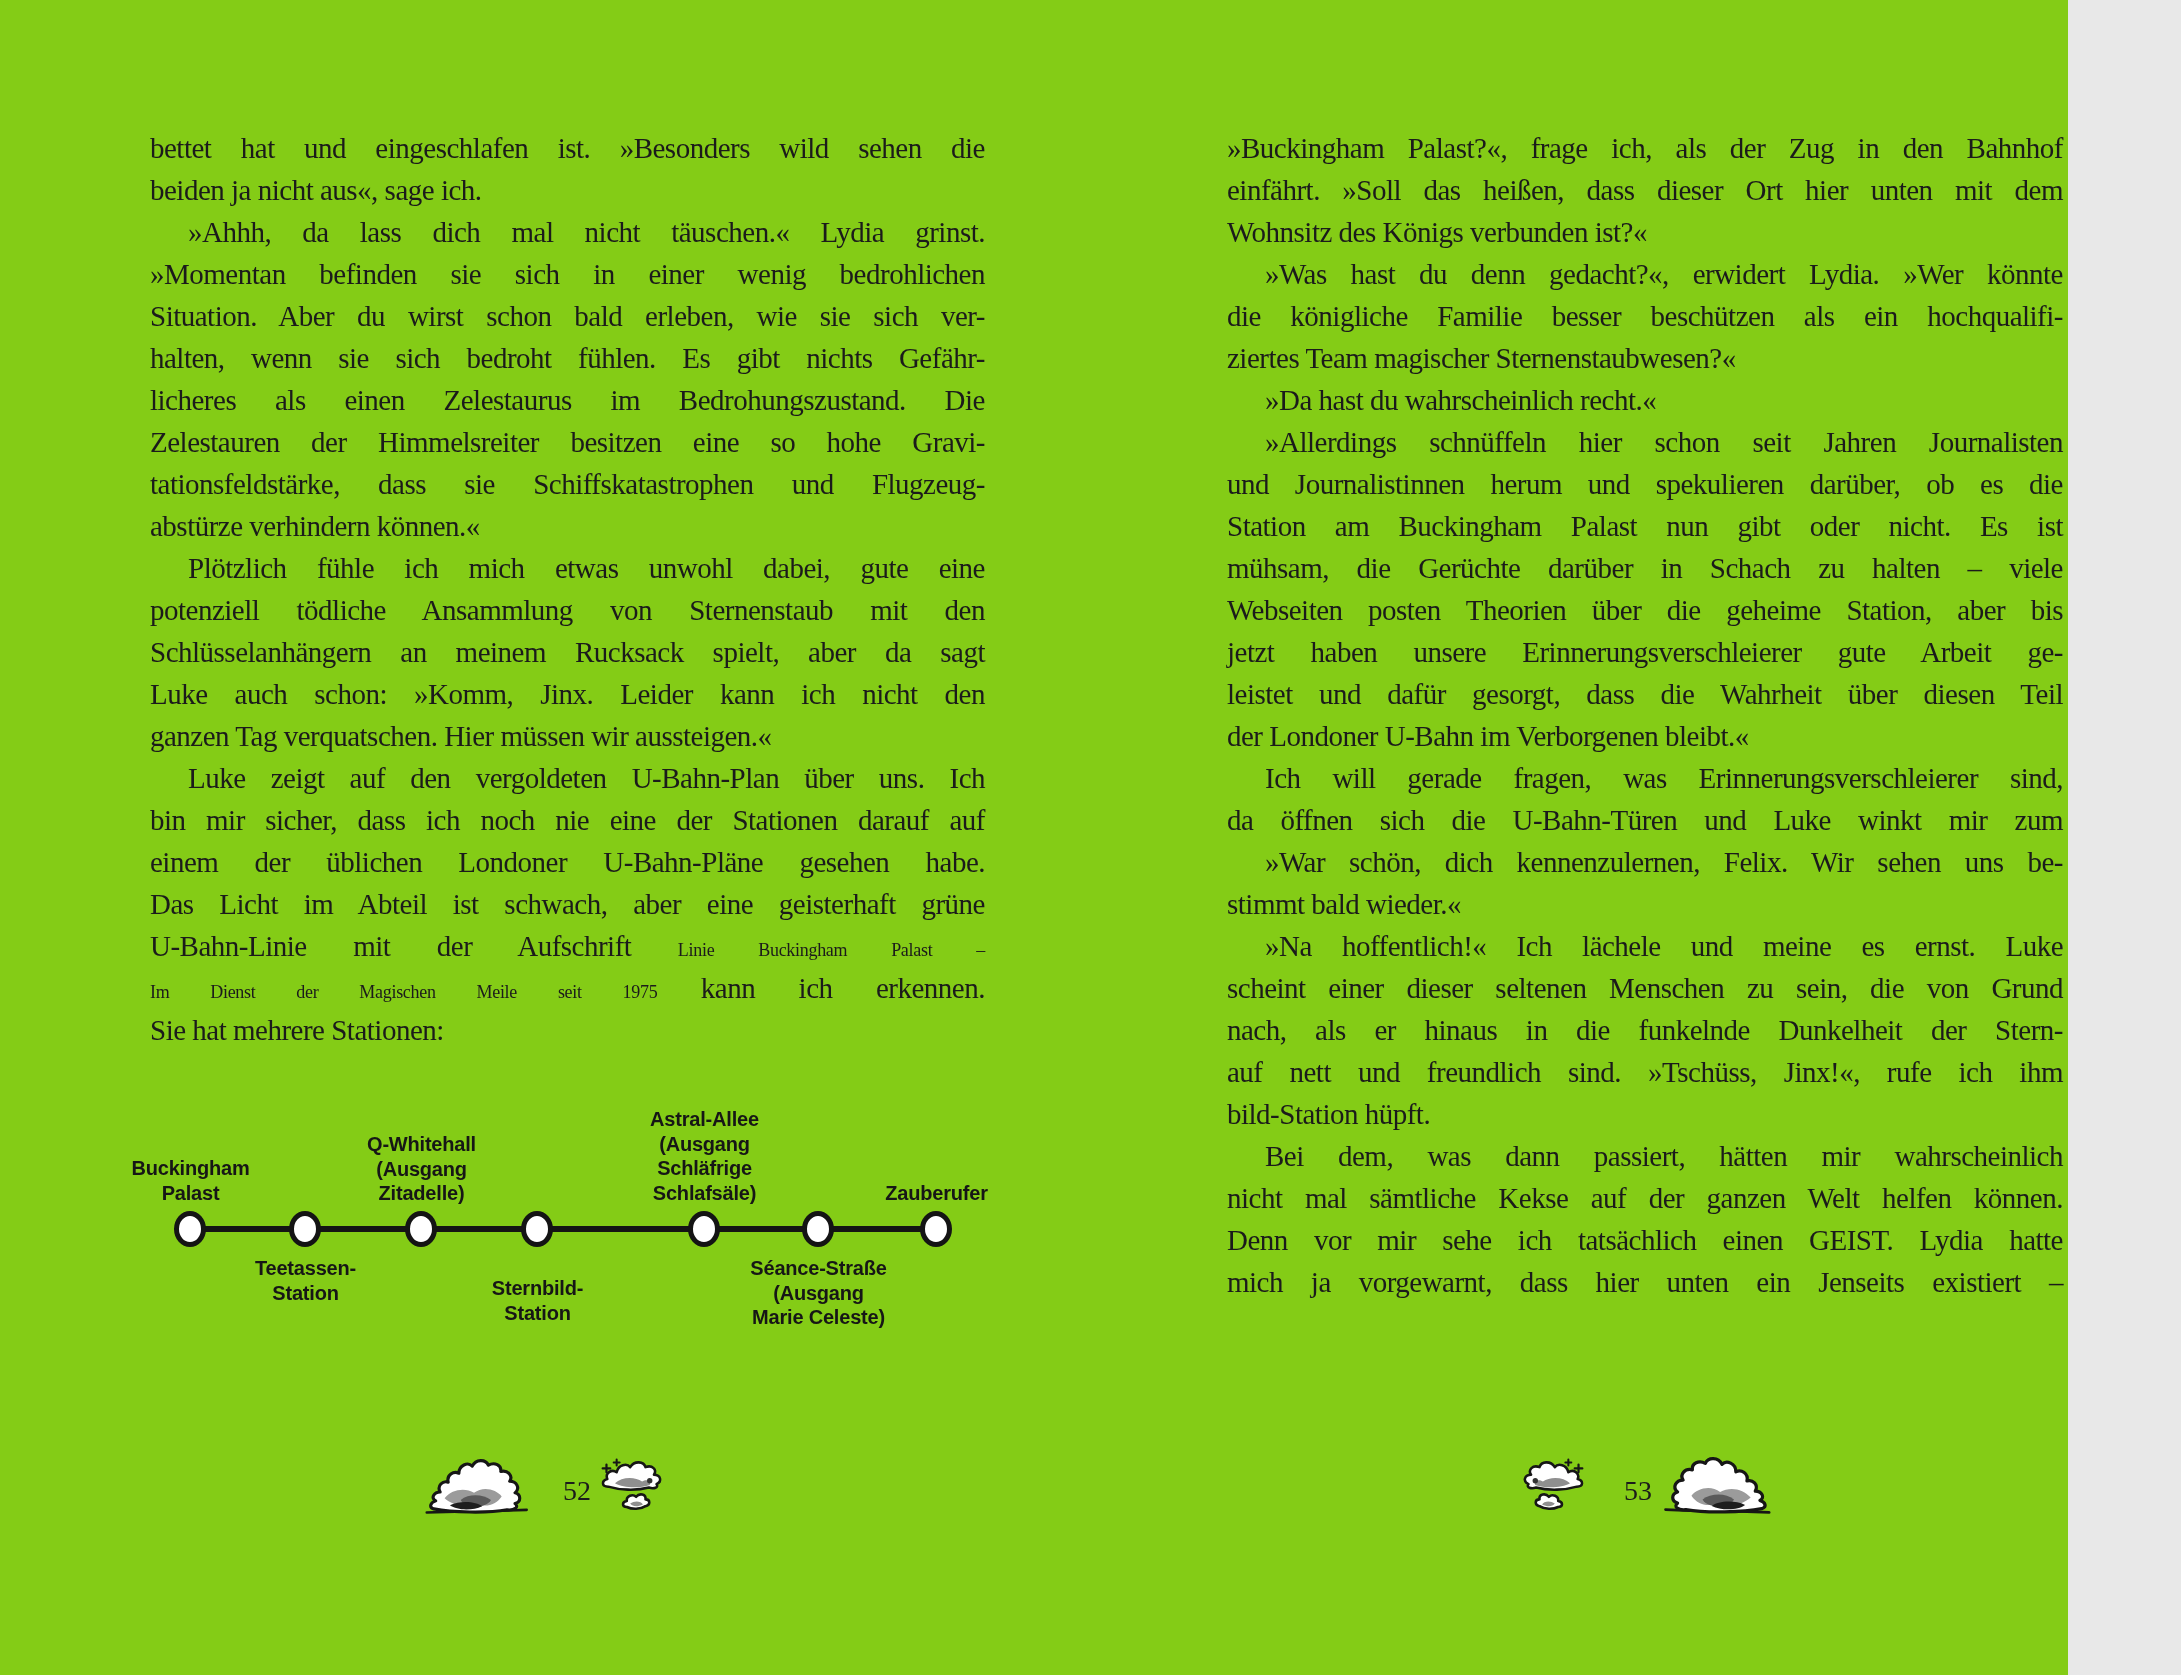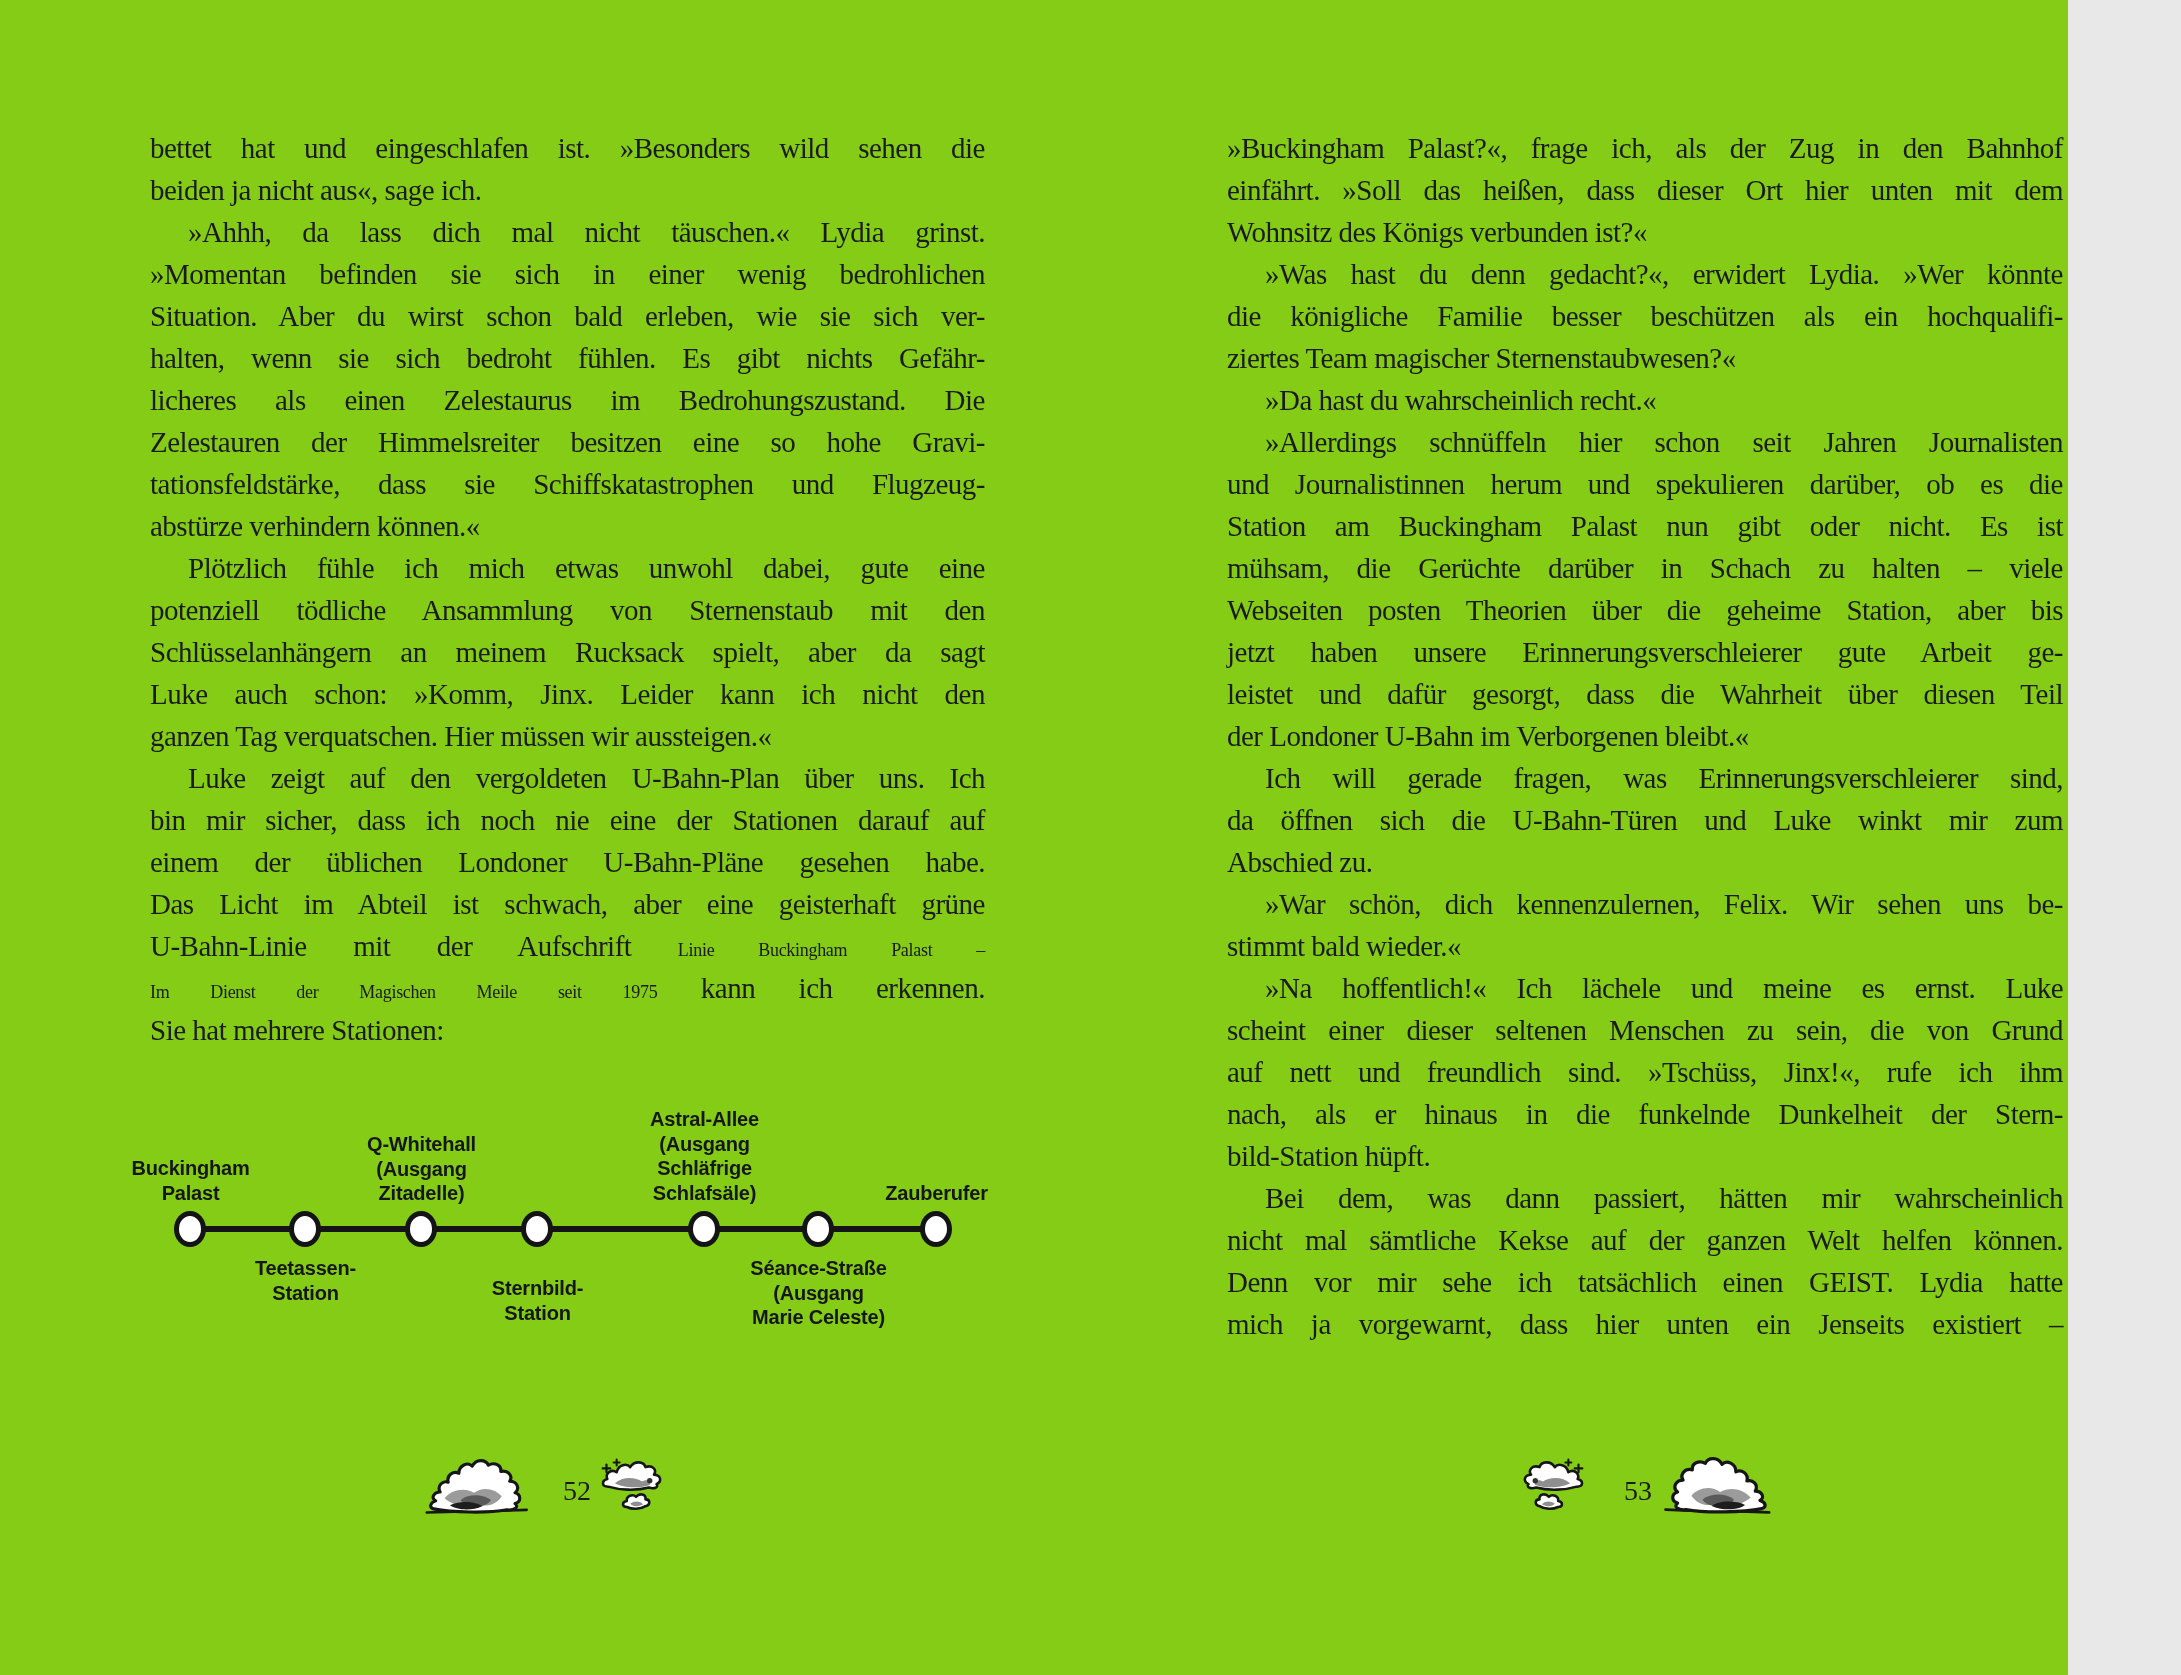--- a/index.html
+++ b/index.html
@@ -104,27 +104,26 @@
       <div class="tl ind">»Allerdings schnüffeln hier schon seit Jahren Journalisten</div>
       <div class="tl">und Journalistinnen herum und spekulieren darüber, ob es die</div>
       <div class="tl">Station am Buckingham Palast nun gibt oder nicht. Es ist</div>
       <div class="tl">mühsam, die Gerüchte darüber in Schach zu halten – viele</div>
       <div class="tl">Webseiten posten Theorien über die geheime Station, aber bis</div>
       <div class="tl">jetzt haben unsere Erinnerungsverschleierer gute Arbeit ge-</div>
       <div class="tl">leistet und dafür gesorgt, dass die Wahrheit über diesen Teil</div>
       <div class="tl last">der Londoner U-Bahn im Verborgenen bleibt.«</div>
       <div class="tl ind">Ich will gerade fragen, was Erinnerungsverschleierer sind,</div>
       <div class="tl">da öffnen sich die U-Bahn-Türen und Luke winkt mir zum</div>
-      <div class="tl last">Abschied zu.</div>
       <div class="tl ind">»War schön, dich kennenzulernen, Felix. Wir sehen uns be-</div>
       <div class="tl last">stimmt bald wieder.«</div>
       <div class="tl ind">»Na hoffentlich!« Ich lächele und meine es ernst. Luke</div>
       <div class="tl">scheint einer dieser seltenen Menschen zu sein, die von Grund</div>
+      <div class="tl">nach, als er hinaus in die funkelnde Dunkelheit der Stern-</div>
       <div class="tl">auf nett und freundlich sind. »Tschüss, Jinx!«, rufe ich ihm</div>
-      <div class="tl">nach, als er hinaus in die funkelnde Dunkelheit der Stern-</div>
       <div class="tl last">bild-Station hüpft.</div>
       <div class="tl ind">Bei dem, was dann passiert, hätten mir wahrscheinlich</div>
       <div class="tl">nicht mal sämtliche Kekse auf der ganzen Welt helfen können.</div>
       <div class="tl">Denn vor mir sehe ich tatsächlich einen GEIST. Lydia hatte</div>
       <div class="tl">mich ja vorgewarnt, dass hier unten ein Jenseits existiert –</div>
     </div>
 
   <div class="diagram" id="diagram">
       <div class="route-line" style="left: 190px; width: 746px; top: 1226px; background: rgb(20, 20, 20);"></div>
       <div class="st-circle" style="left: 174px; top: 1211px; border-color: rgb(20, 20, 20);"></div>

